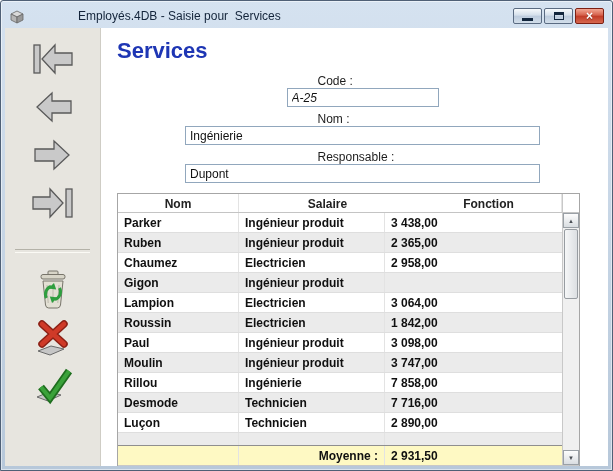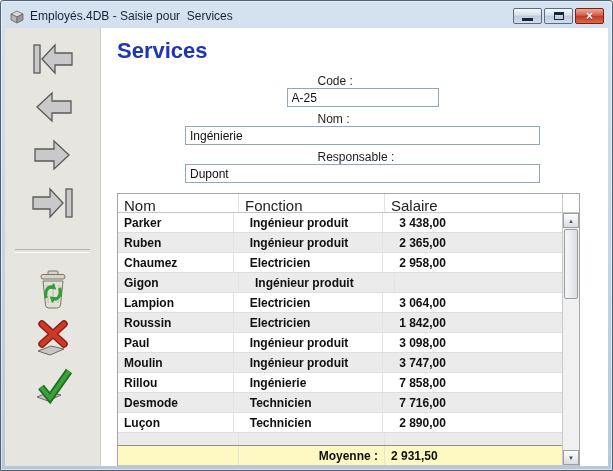--- a/index.html
+++ b/index.html
@@ -8,21 +8,21 @@
 
   
   .window {
     width:613px; height:471px; box-sizing:border-box;
     border:1px solid #4f6076; border-radius:3px 3px 0 0;
     background:linear-gradient(#d5e2f0,#b7c8da);
     box-shadow:inset 0 0 0 1px rgba(255,255,255,.5);
     padding:0 4px 4px 4px;
     display:flex; flex-direction:column;
   }
-  .titlebar { height:25px; flex:none; display:flex; align-items:center; padding:2px 2px 0 4px; }
+  .titlebar { height:25px; flex:none; display:flex; align-items:center; padding:2px 2px 0 4px;gap:48px; }
   .app-icon { width:16px; height:16px; flex:none; }
   .title { flex:1; margin-left:5px; font-size:12px; color:#13243a; white-space:pre;
            overflow:hidden; text-overflow:ellipsis; }
   .controls { display:flex; gap:2px; margin-right:2px; }
   .ctl { width:29px; height:16px; box-sizing:border-box; border:1px solid #5a6b82; border-radius:2px;
          background:linear-gradient(#f7fafc,#d4dfeb 45%,#bccbdd 50%,#d2deea);
          display:flex; align-items:center; justify-content:center; cursor:pointer; }
   .ctl.close { border-color:#7c2013;
          background:linear-gradient(#f2a793,#d55f4a 45%,#c13a26 50%,#d6684f);
          color:#fff; font-size:12px; font-weight:bold; line-height:1;
@@ -39,33 +39,33 @@
           align-items:center; justify-content:center; cursor:pointer; }
   .tsep { height:2px; border-top:1px solid #b4b2a8; border-bottom:1px solid #fbfaf5;
           margin:24px 10px 14px 10px; }
 
   .main { flex:1; background:#fff; padding:8px 0 0 16px; overflow:hidden; }
   .form-title { font-size:22px; font-weight:bold; color:#1e36b4; margin:2px 0 10px 0; }
   .frow { display:flex; align-items:center; margin-bottom:5px;flex-direction:column; }
   .frow label { width:90px; flex:none; font-size:12px; color:#1d1d1d; }
   .inp { height:19px; box-sizing:border-box; border:1px solid #91a7bd; font-size:12px;
          padding:1px 4px; font-family:inherit; color:#111; background:#fff; }
-  .inp.code { width:152px; }
+  .inp.code { width:152px;font-style:italic; }
   .inp.wide { width:355px; }
 
   
   .table-area { margin-top:10px; width:463px; border:1px solid #a6a6a6; box-sizing:border-box;
                 display:grid; grid-template-columns:444px 17px; grid-template-rows:271px 17px; }
   .grid { width:444px; overflow:hidden; }
   .thead { display:flex; height:19px; background:#fff; border-bottom:1px solid #c4c4c4; box-sizing:border-box; }
-  .thead .c { font-size:15px; font-weight:normal; color:#222; }
+  .thead .c { font-size:12px; font-weight:bold; color:#222;text-align:center; }
   .c { box-sizing:border-box; padding:3px 6px 0 6px; border-right:1px solid #e3e3e3;
        font-size:12px; font-weight:bold; color:#101010; white-space:nowrap; overflow:hidden; }
   .c0 { width:121px; } .c1 { width:146px; } .c2 { width:177px; border-right:none; }
-  .trow { display:flex; height:20px; border-bottom:1px solid #dedede; box-sizing:border-box;gap:10px; }
+  .trow { display:flex; height:20px; border-bottom:1px solid #dedede; box-sizing:border-box; }
   #rows .trow:nth-child(even) { background:#ebebeb; }
   .empty-row { display:flex; height:12px; background:#ebebeb; box-sizing:border-box; }
   .empty-row .c { padding:0 6px; }
   .foot-row { display:flex; height:20px; border-top:1px solid #8f8f8f; box-sizing:border-box; background:#fef9c3; }
   .foot-label { text-align:right; }
 
   
   .vcol { display:flex; flex-direction:column; border-left:1px solid #c8c8c8; box-sizing:border-box; }
   .vspacer { height:19px; background:#fff; border-bottom:1px solid #c4c4c4; box-sizing:border-box; }
   .vscroll { flex:1; background:#f0f0f0; display:flex; flex-direction:column; align-items:stretch; }
@@ -189,22 +189,22 @@
       <div class="frow">
         <label>Responsable :</label>
         <input class="inp wide" type="text" value="Dupont" style="">
       </div>
 
       <div class="table-area">
 
         <div class="grid">
           <div class="thead">
             <div class="c c0">Nom</div>
+            <div class="c c2">Salaire</div>
             <div class="c c1">Fonction</div>
-            <div class="c c2">Salaire</div>
           </div>
 
           <div id="rows">
               <div class="trow">
                 <div class="c c0">Parker</div>
                 <div class="c c1">Ingénieur produit</div>
                 <div class="c c2">3 438,00</div>
               </div>
               <div class="trow">
                 <div class="c c0">Ruben</div>

